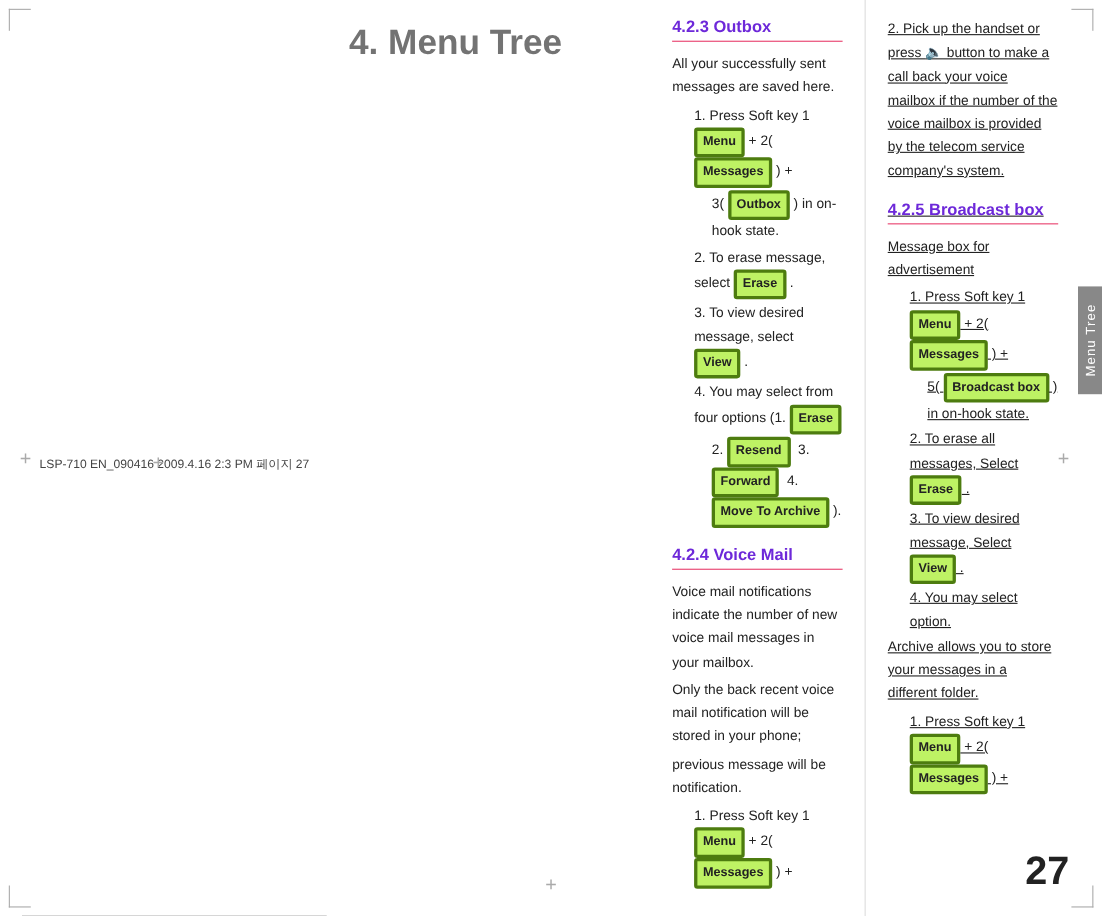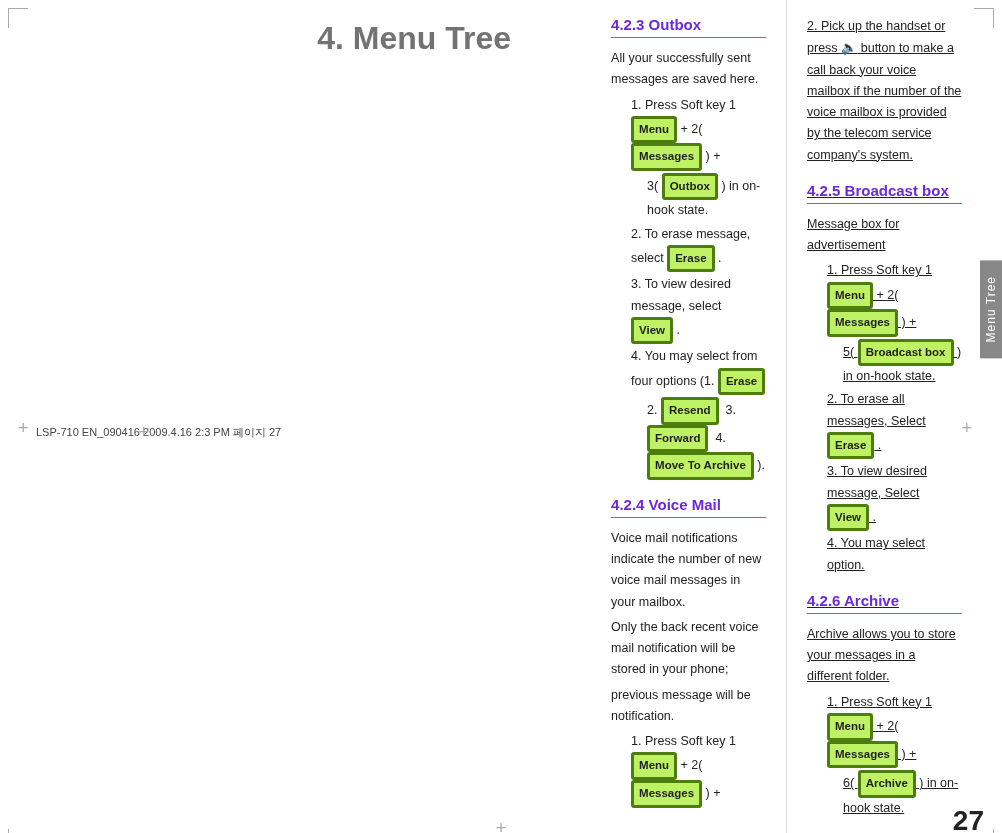--- a/index.html
+++ b/index.html
@@ -111,22 +111,22 @@
       font-size: 12px;
       letter-spacing: 1px;
       border-top-right-radius: 0;
       border-bottom-right-radius: 0;
     }
 
     
     .page-number {
       position: absolute;
       bottom: 20px;
-      right: 18px;
-      font-size: 28px;
+      right: 30px;
+      font-size: 36px;
       font-weight: bold;
       color: #222;
     }
 
     
     .corner-tl, .corner-tr, .corner-bl, .corner-br {
       position: absolute;
       width: 20px;
       height: 20px;
     }
@@ -249,28 +249,24 @@
           <p class="line indent">
             3. To view desired message, Select <span class="kbd">View</span> .
           </p>
           <p class="line indent">
             4. You may select option.
           </p>
         </div>
       </div>
 
       <div>
-        <div class="section-title">4.2.6 Archive</div>
         <div class="section-body">
           <p class="para">Archive allows you to store your messages in a different folder.</p>
           <p class="line indent">
             1. Press Soft key 1 <span class="kbd">Menu</span> + 2( <span class="kbd">Messages</span> ) +
-          </p>
-          <p class="line indent2">
-            6( <span class="kbd">Archive</span> ) in on-hook state.
           </p>
         </div>
       </div>
     </div>
   </div>
 
   <div class="side-tab">Menu Tree</div>
 
   <div class="page-number">27</div>
 

